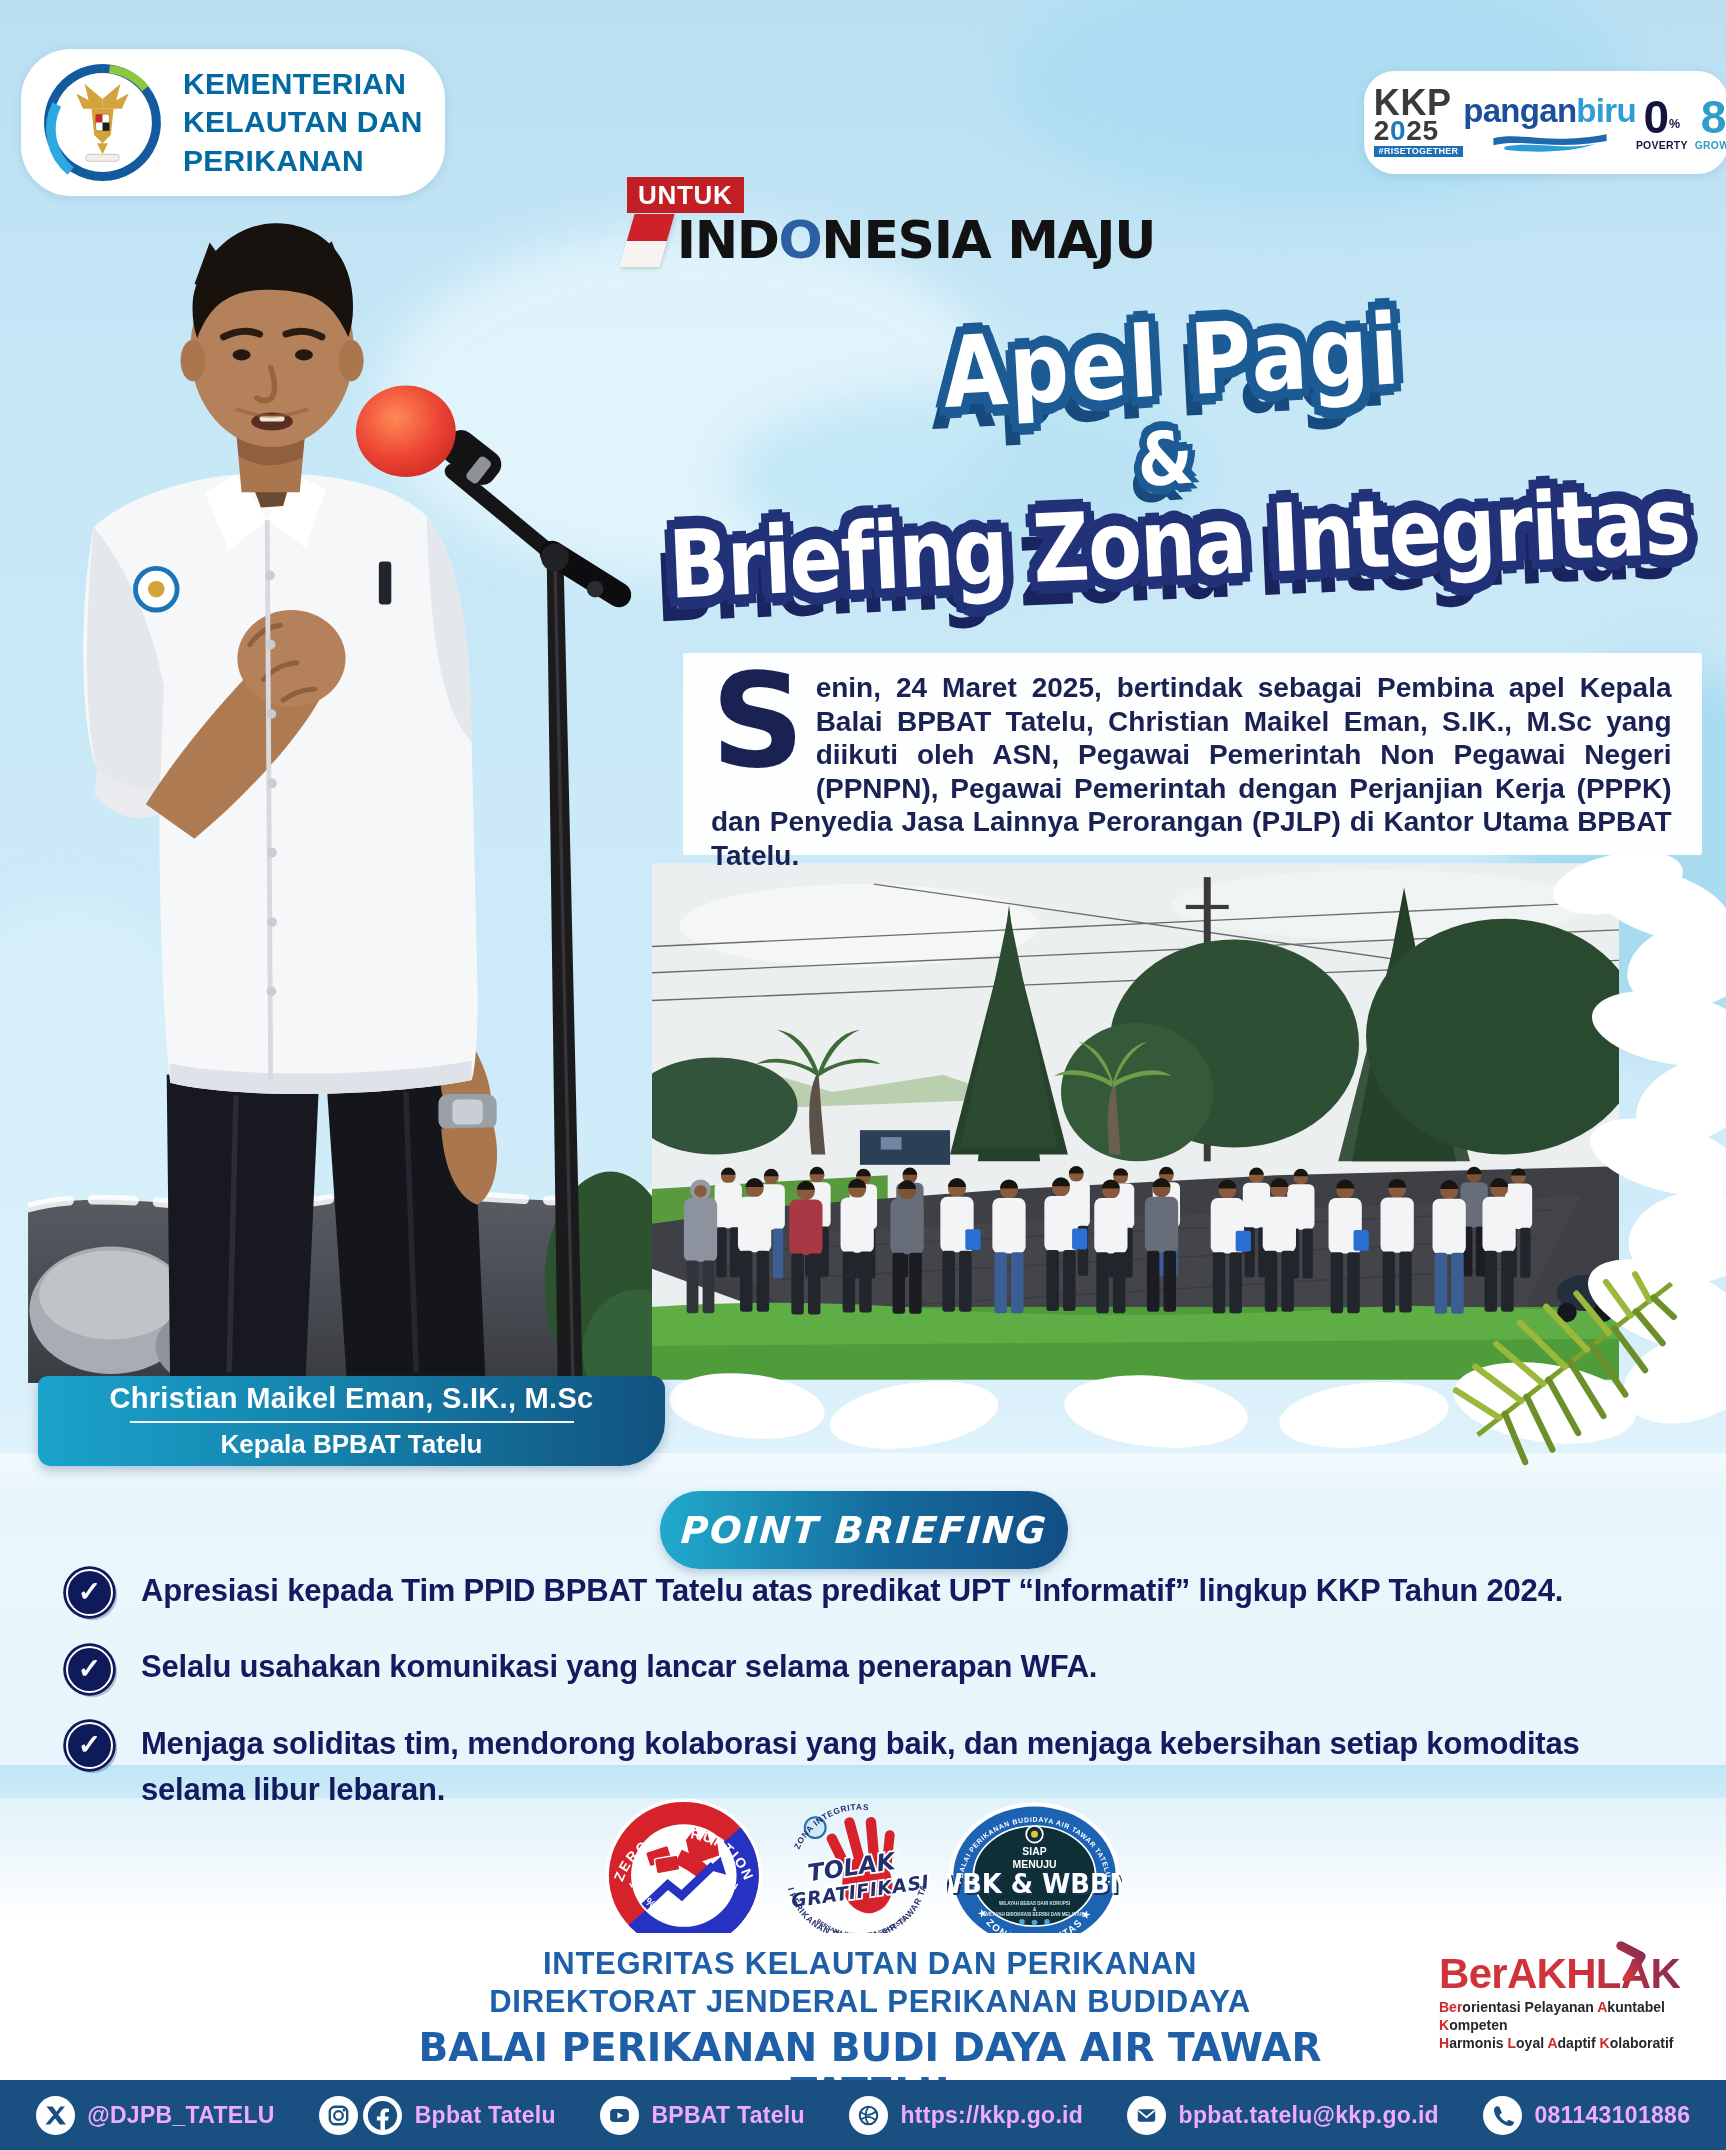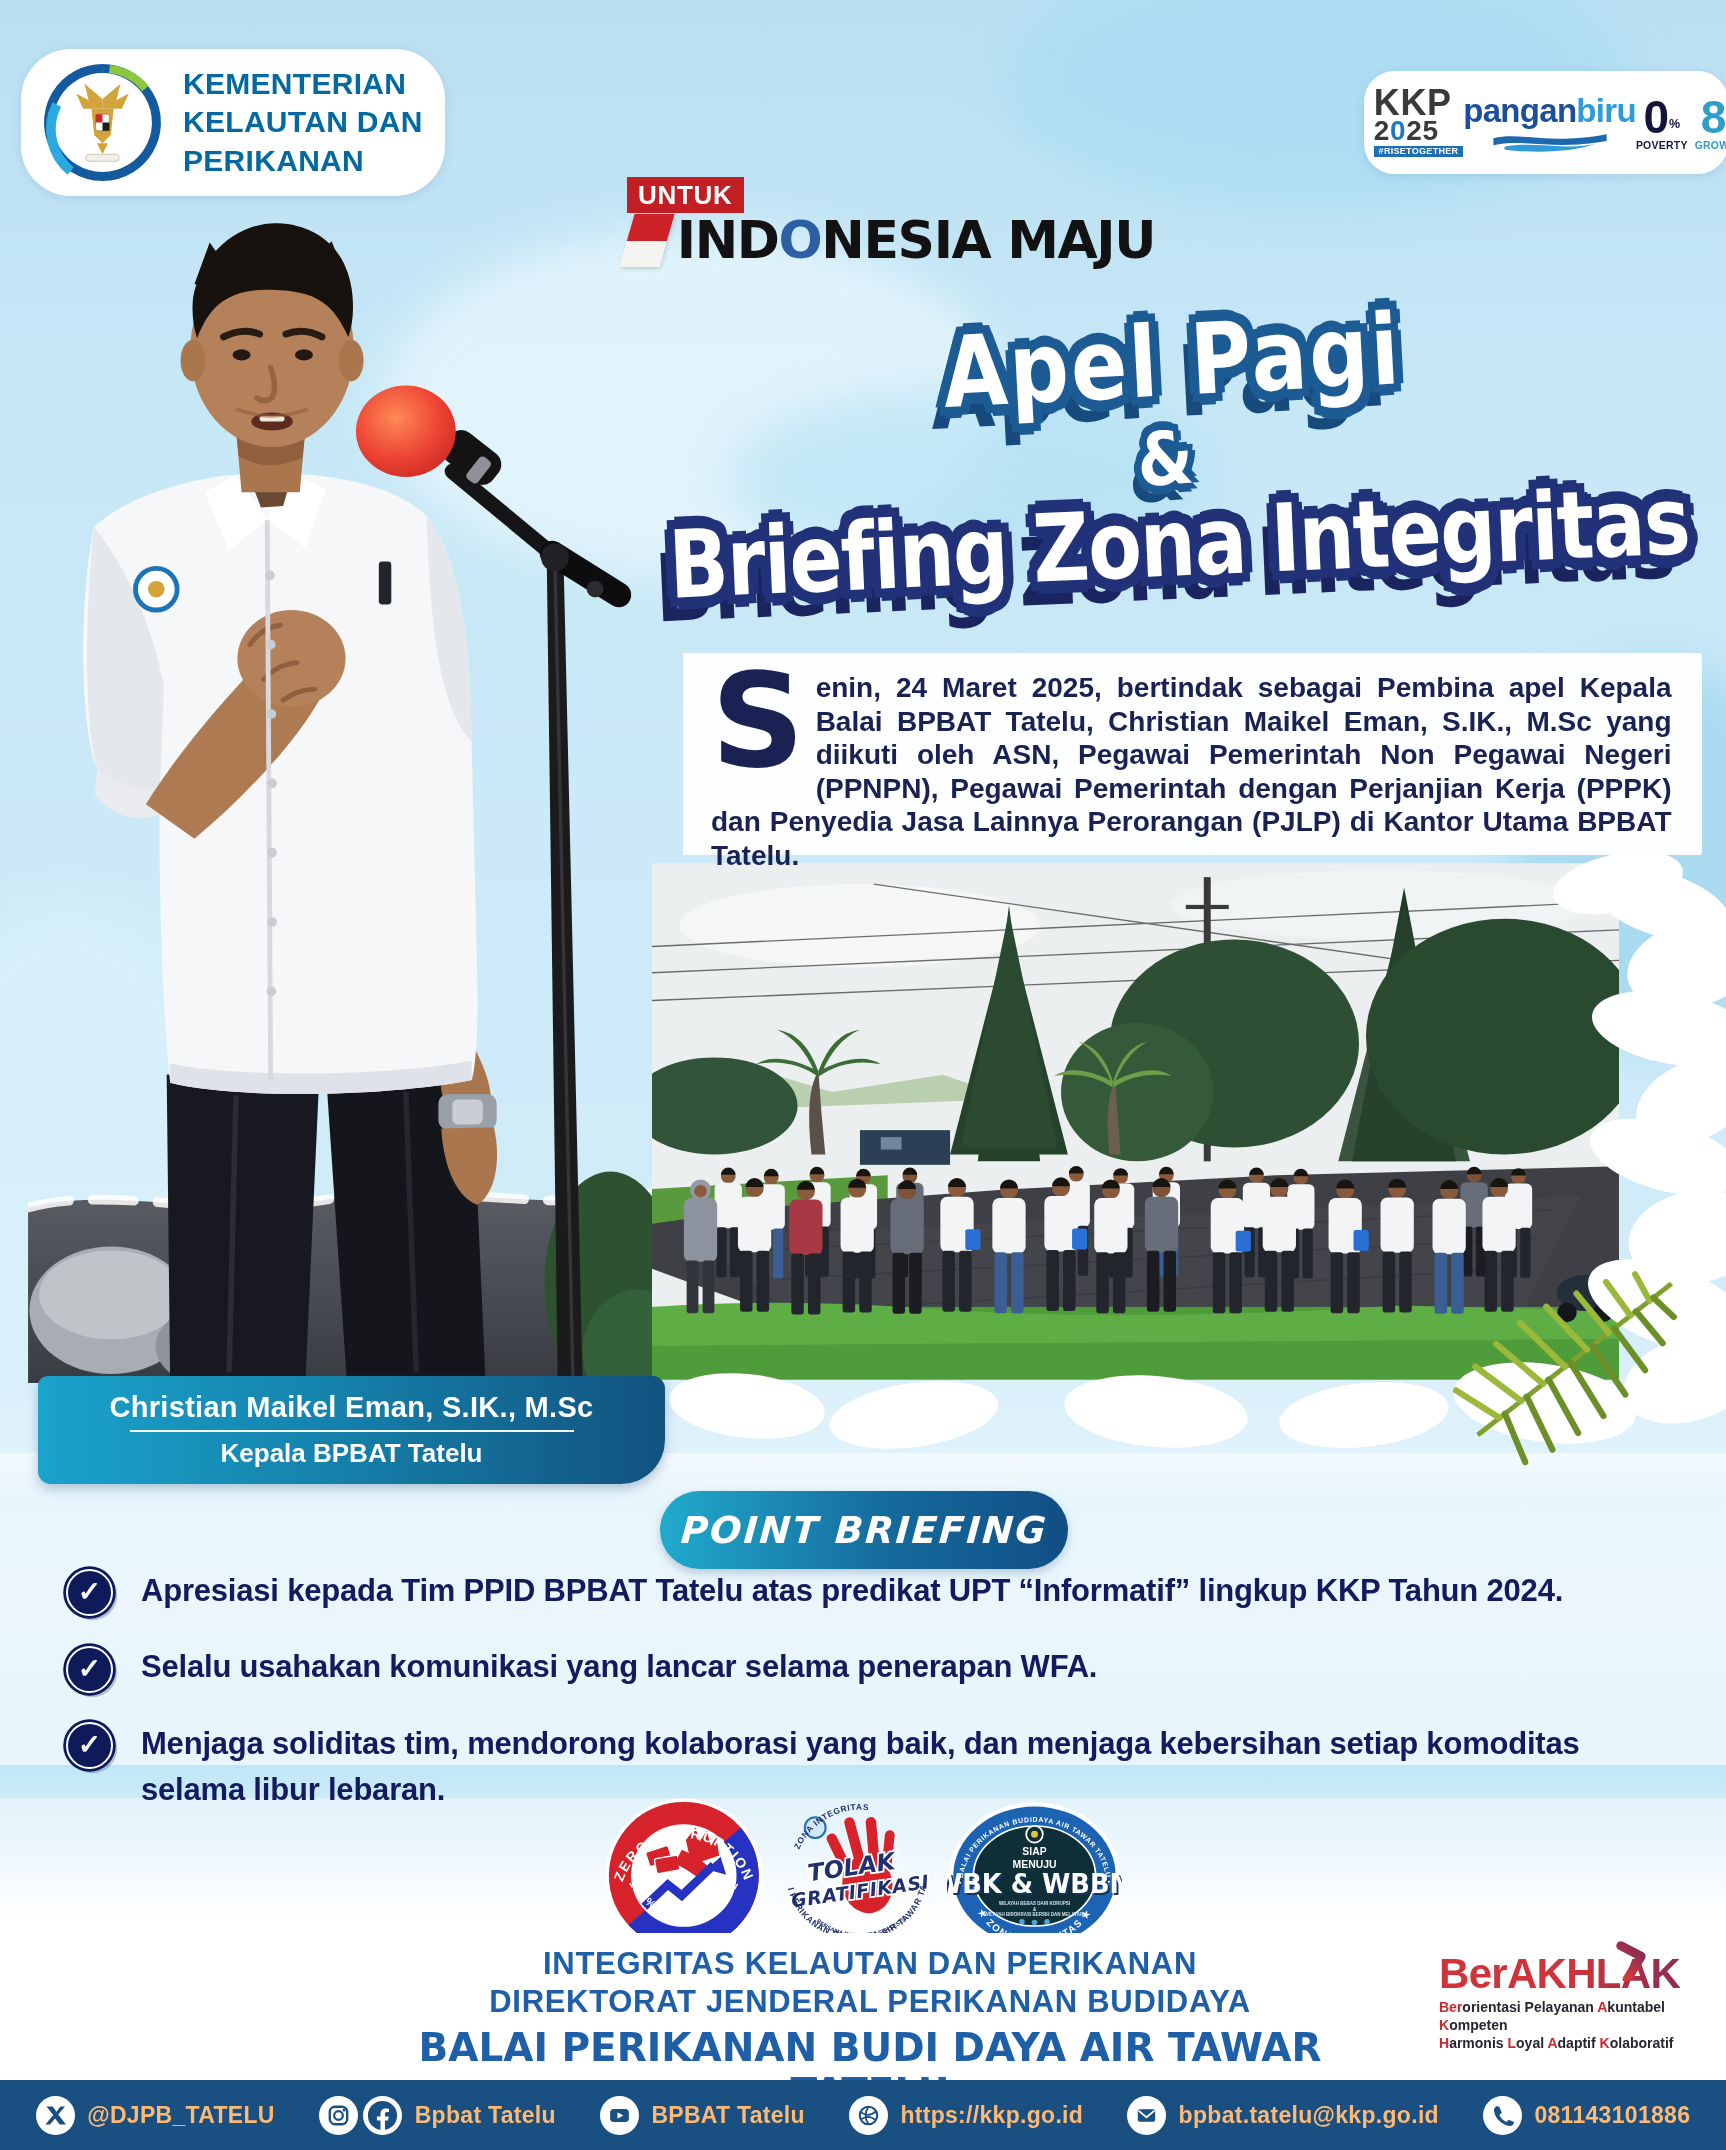--- a/index.html
+++ b/index.html
@@ -48,21 +48,21 @@
     text-shadow:10.4px 0 0 #223279,-10.4px 0 0 #223279,0 10.4px 0 #223279,0 -10.4px 0 #223279,7.6px 7.6px 0 #223279,-7.6px 7.6px 0 #223279,7.6px -7.6px 0 #223279,-7.6px -7.6px 0 #223279,-15.3px 19.4px 0 #1a2560;}
   
   .intro-box{position:absolute;left:683px;top:653px;width:1019px;height:202px;background:rgba(255,255,255,.96);z-index:5;border-radius:2.8px;padding:18px 30.5px 0 28px;box-sizing:border-box;}
   .intro-box p{margin:0;font-size:28px;font-weight:700;color:#1a2153;line-height:1.2;text-align:justify;}
   .dropcap{float:left;font-size:130px;line-height:.78;font-weight:bold;color:#1a2153;padding-right:11px;font-family:"DejaVu Sans","Liberation Sans",sans-serif;}
   
   .crowd-photo{position:absolute;left:652px;top:863px;width:967px;height:517px;z-index:3;}
   .leaf{position:absolute;left:1425px;top:1248px;z-index:5;}
   .speaker-cut{position:absolute;left:28px;top:201px;width:624px;height:1182px;z-index:6;}
   
-  .name-plate{position:absolute;left:38px;top:1376px;width:627px;height:108px;z-index:7;border-radius:9.7px 12.5px 44px 12.5px;
+  .name-plate{position:absolute;left:38px;top:1376px;width:627px;height:90px;z-index:7;border-radius:9.7px 12.5px 44px 12.5px;
     background:linear-gradient(90deg,#1aa3cb,#1583ad 45%,#12527f);display:flex;flex-direction:column;align-items:center;justify-content:center;box-shadow:0 4.2px 11px rgba(30,80,120,.3);}
   .name-plate .nm{font-size:29px;font-weight:700;color:#fff;letter-spacing:0.3px;}
   .name-plate .dv{width:444px;height:2.1px;background:rgba(255,255,255,.95);margin:6.2px 0;}
   .name-plate .rl{font-size:26px;font-weight:600;color:#fff;}
   
   .light-band{position:absolute;left:0;top:1453px;width:1726px;height:319px;z-index:2;
     background:linear-gradient(180deg,rgba(255,255,255,.6),rgba(235,247,253,.45) 14%,rgba(235,247,253,.25));}
   .cyan-strip{position:absolute;left:0;top:1765px;width:1726px;height:33px;background:linear-gradient(180deg,#b9e4f5,#c8eaf7);opacity:.85;z-index:2;}
   .fade-white{position:absolute;left:0;top:1797px;width:1726px;height:139px;background:linear-gradient(180deg,rgba(236,247,253,0),#ffffff 88%);z-index:2;}
   .point-pill{position:absolute;left:660px;top:1491px;width:408px;height:78px;border-radius:39px;z-index:5;
@@ -86,21 +86,21 @@
   .berakhlak{position:absolute;left:1439px;top:1950px;width:236px;z-index:6;}
   .berakhlak .ttl{font-size:42px;font-weight:800;letter-spacing:-0.7px;
      background:linear-gradient(90deg,#d0343a 55%,#8e2c4e);-webkit-background-clip:text;background-clip:text;color:transparent;display:inline-block;}
   .berakhlak .arrow{position:absolute;right:19.4px;top:-11px;}
   .berakhlak .sub{font-size:14px;font-weight:700;color:#26262e;line-height:1.3;}
   .seg-red{color:#d0262c;}
   
   .contact-bar{position:absolute;left:0;top:2080px;width:1726px;height:71px;background:#1a4f82;z-index:6;
      display:flex;align-items:center;justify-content:center;gap:44px;}
   .c-item{display:flex;align-items:center;gap:12.5px;}
-  .c-item .lbl{color:#fdba74;font-size:23px;font-weight:600;letter-spacing:0.3px;}
+  .c-item .lbl{color:#f0abfc;font-size:23px;font-weight:600;letter-spacing:0.3px;}
   .icon-pair{display:flex;gap:5.5px;}
 </style>
 </head>
 <body>
 
 <div class="poster">
   <div class="bg-base"></div>
   <div class="blob" style="left:1005px;top:-42px;width:624px;height:250px;background:#a7dcf2;opacity:.7;"></div>
   <div class="blob" style="left:381px;top:229px;width:624px;height:347px;background:#e8f7fd;opacity:.8;"></div>
   <div class="blob" style="left:1511px;top:659px;width:291px;height:388px;background:#9ed6ee;opacity:.75;"></div>

